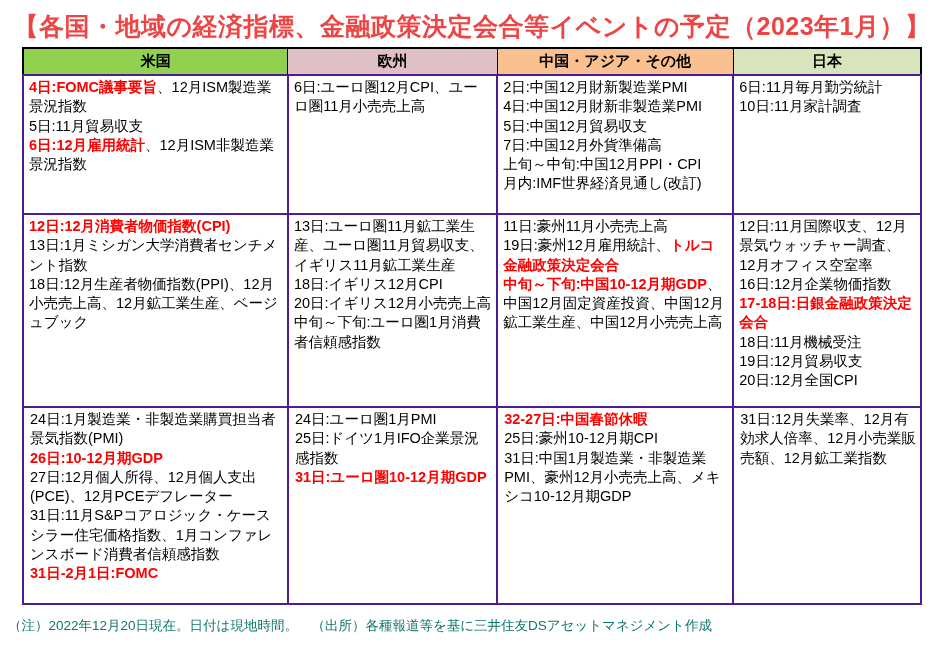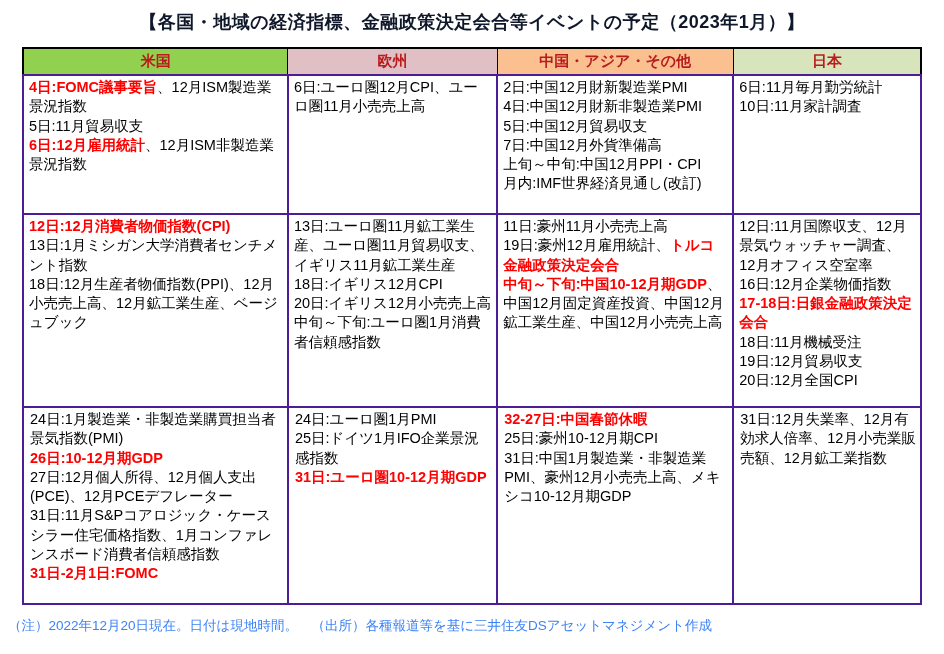--- a/index.html
+++ b/index.html
@@ -5,60 +5,60 @@
   * { box-sizing: border-box; margin: 0; padding: 0; }
   body {
     width: 944px; height: 654px;
     background: #ffffff;
     font-family: "Liberation Sans", "DejaVu Sans", sans-serif;
     position: relative;
     overflow: hidden;
   }
   .page-title {
     text-align: center;
-    font-size: 18px;
+    font-size: 25px;
     font-weight: bold;
-    color: #0f172a;
+    color: #ef4444;
     padding-top: 10px;
     letter-spacing: 0.5px;
   }
   table.calendar {
     position: absolute;
     left: 22px; top: 47px;
     width: 900px;
     border-collapse: collapse;
     border: 2px solid #000000;
     table-layout: fixed;
   }
   th {
     border: 1px solid #000000;
     font-size: 15px;
     font-weight: bold;
-    color: #b91c1c;
+    color: #000000;
     text-align: center;
     padding: 3px 2px;
     height: 27px;
   }
   td {
     border: 2px solid #4c1d95;
     font-size: 14.5px;
     color: #000000;
     vertical-align: top;
     padding: 2px 4px 2px 5px;
     line-height: 1.33;
   }
   tr.week1 td { height: 139px; }
   tr.week2 td { height: 193px; }
   tr.week3 td { height: 197px; padding-left: 6px; }
   .red { color: #ff0000; font-weight: bold; }
   .footer-note {
     position: absolute;
     left: 8px; top: 617px;
     font-size: 13.5px;
-    color: #3b82f6;
+    color: #0f766e;
   }
 </style>
 </head>
 <body>
 
 <div class="page-title">【各国・地域の経済指標、金融政策決定会合等イベントの予定（2023年1月）】</div>
 
 <table class="calendar">
   <colgroup>
     <col style="width:29.5%">

